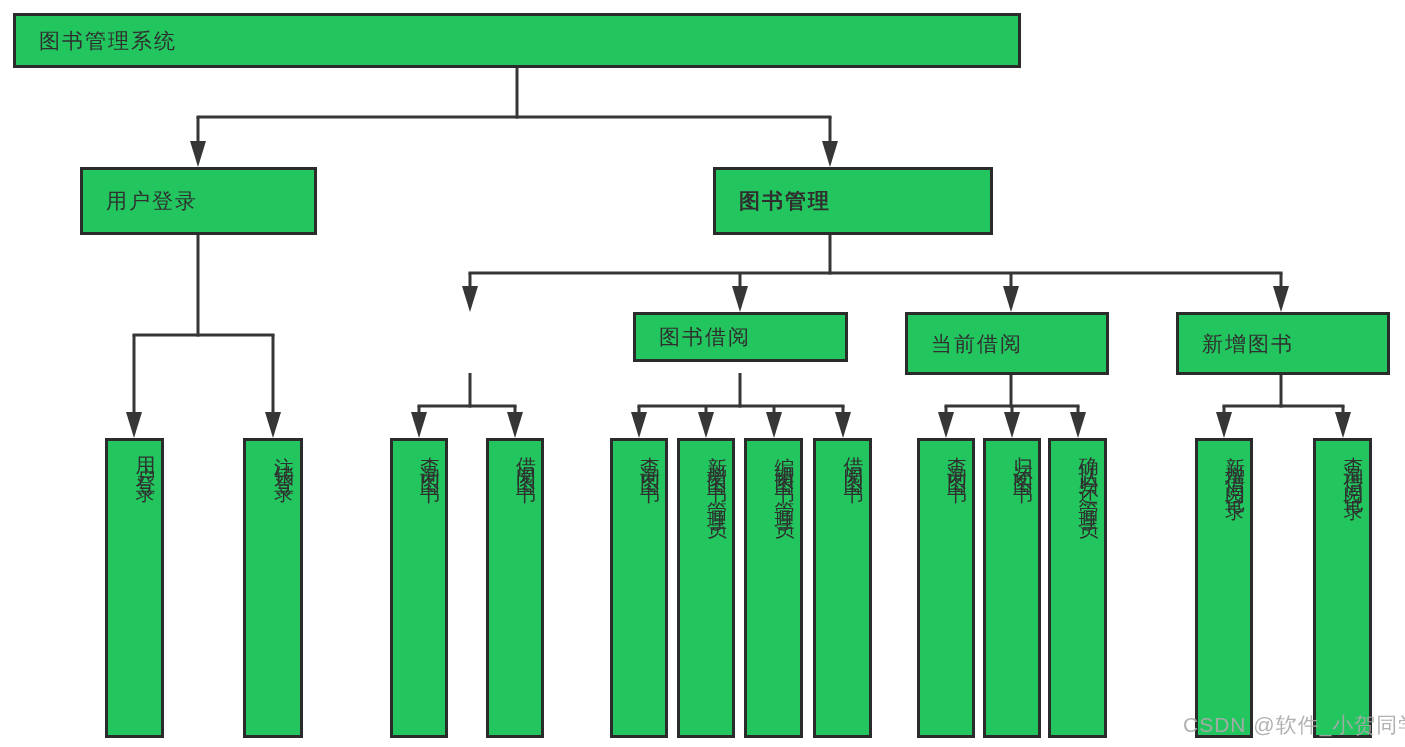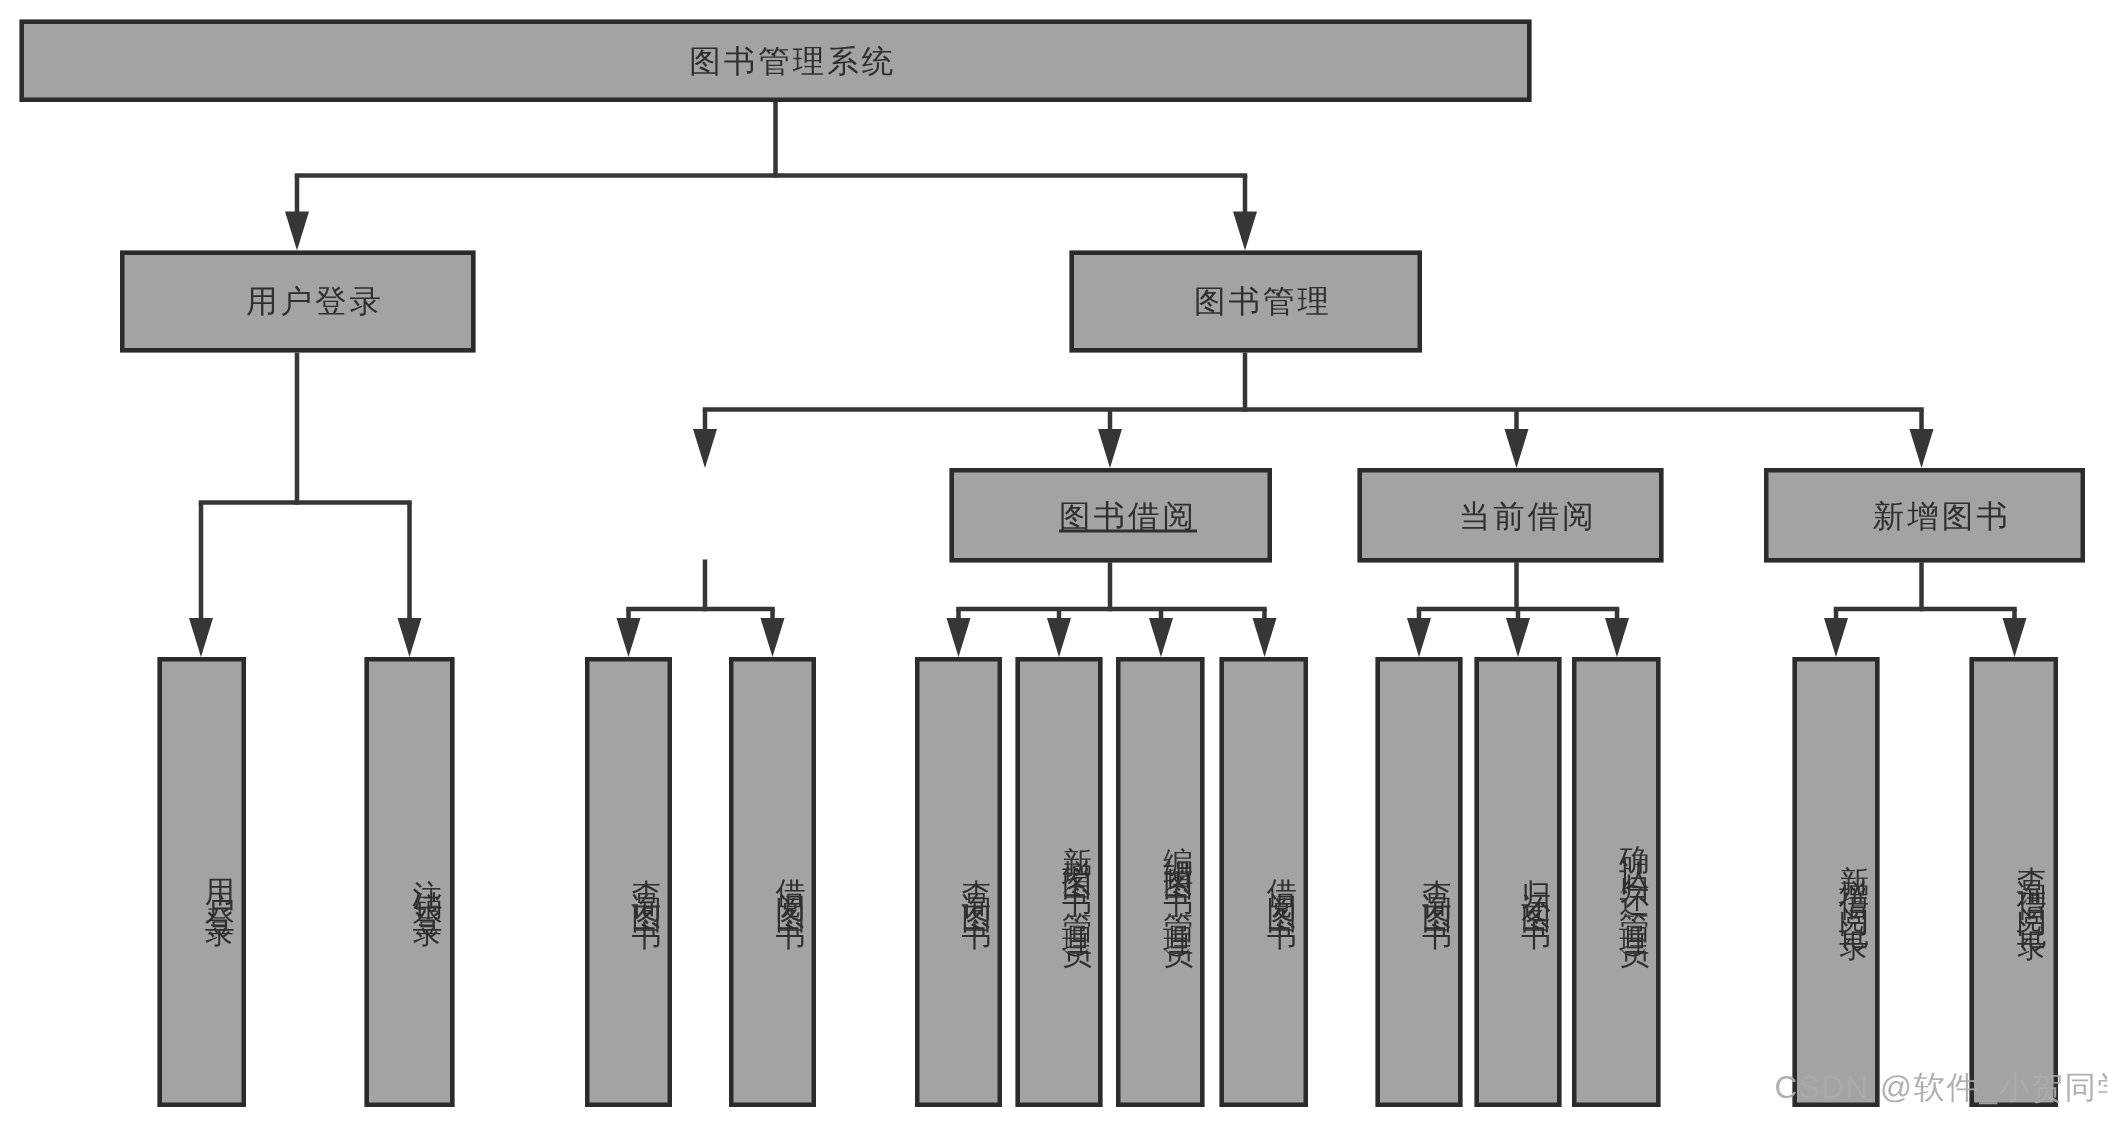--- a/index.html
+++ b/index.html
@@ -9,23 +9,23 @@
     background:#ffffff;
     font-family:"Liberation Sans","DejaVu Sans",sans-serif;
     overflow:hidden;
   }
   #connectors{position:absolute;left:0;top:0;width:1405px;height:747px;}
   #connectors line{stroke:#363636;stroke-width:3;}
   #connectors polygon{fill:#363636;stroke:none;}
   .box{
     position:absolute;
     box-sizing:border-box;
-    background:#a3a3a3;
+    background:#22c55e;
     border:3px solid #2b2b2b;
-    display:flex;align-items:center;justify-content:center;
+    display:flex;align-items:center;justify-content:flex-start;
     color:#2f2f2f;
     z-index:2;
     padding-left:23px;
   }
   .h-box{font-size:21px;letter-spacing:2px;white-space:nowrap;}
   .v-box{
     font-size:20px;
     writing-mode:vertical-rl;
     text-orientation:mixed;
     letter-spacing:9px;
@@ -116,25 +116,25 @@
     </g>
   </svg>
 
   <div class="box h-box" style="left:13px;top:13px;width:1008px;height:55px;">
     <span class="lbl">图书管理系统</span>
   </div>
 
   <div class="box h-box" style="left:80px;top:167px;width:237px;height:68px;">
     <span class="lbl">用户登录</span>
   </div>
-  <div class="box h-box" style="left:713px;top:167px;width:235px;height:68px;">
+  <div class="box h-box" style="left:713px;top:167px;width:280px;height:68px;font-weight:bold;">
     <span class="lbl">图书管理</span>
   </div>
 
-  <div class="box h-box" style="left:633px;top:312px;width:215px;height:63px;text-decoration:underline;">
+  <div class="box h-box" style="left:633px;top:312px;width:215px;height:50px;">
     <span class="lbl">图书借阅</span>
   </div>
   <div class="box h-box" style="left:905px;top:312px;width:204px;height:63px;">
     <span class="lbl">当前借阅</span>
   </div>
   <div class="box h-box" style="left:1176px;top:312px;width:214px;height:63px;">
     <span class="lbl">新增图书</span>
   </div>
 
   <div class="box v-box" style="left:105px;top:438px;width:59px;height:300px;">

